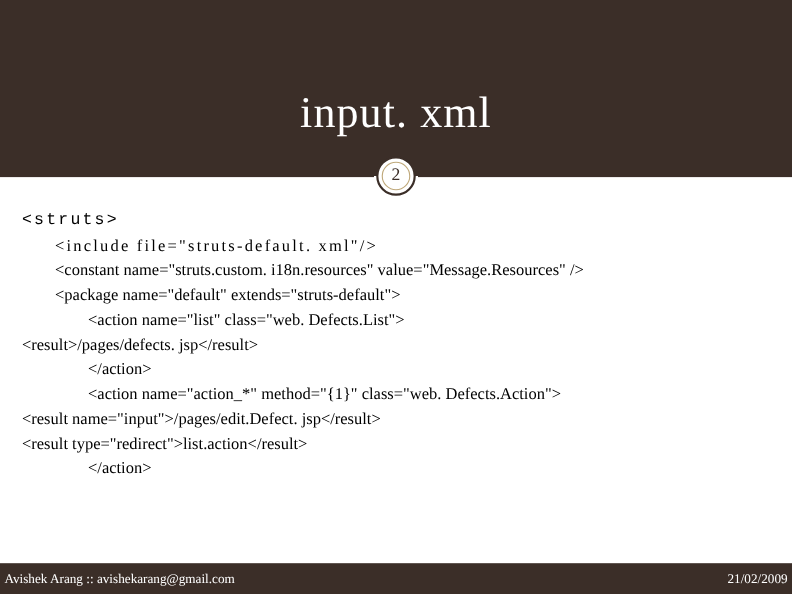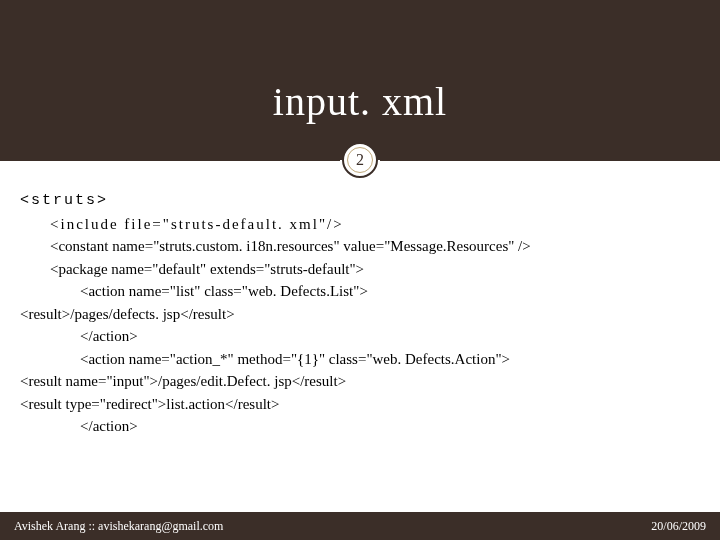--- a/index.html
+++ b/index.html
@@ -11,21 +11,21 @@
   .badge-line { flex: 1; height: 1px; background: #3b2e28; }
   .badge { width: 36px; height: 36px; border-radius: 50%; border: 2px solid #3b2e28; background: #fff; color: #3b2e28; display: flex; align-items: center; justify-content: center; font-size: 16px; font-family: Georgia, serif; position: relative; margin: 0 2px; }
   .badge::before { content: ''; position: absolute; inset: 3px; border: 1px solid #bfa87a; border-radius: 50%; }
   .content { padding: 30px 20px 0 20px; font-family: Georgia, serif; font-size: 15px; color: #000; line-height: 1.5; }
   .code { white-space: pre; font-family: Georgia, serif; }
   .lvl0 { margin-left: 0; font-family: Liberation Mono, monospace; }
   .lvl1 { margin-left: 30px; }
   .lvl2 { margin-left: 60px; }
   .lvl3 { }
   .spaced { letter-spacing: 2px; }
-  .footer { position: absolute; bottom: 0; left: 0; right: 0; height: 28px; background: #3b2e28; color: #fff; font-size: 12px; display: flex; align-items: center; justify-content: space-between; padding: 0 14px; font-family: Georgia, serif; }
+  .footer { position: absolute; bottom: 0; left: 0; right: 0; height: 28px; background: #3b2e28; color: #fff; font-size: 12px; display: flex; align-items: center; justify-content: space-between; padding: 0 4px; font-family: Georgia, serif; }
 </style>
 </head>
 <body>
 
 <div class="slide">
   <div class="header-band">
     <div class="title">input. xml</div>
   </div>
 
   <div class="badge-wrap">
@@ -45,15 +45,15 @@
     <div class="code lvl3">&lt;result&gt;/pages/defects. jsp&lt;/result&gt;</div>
     <div class="code lvl2">&lt;/action&gt;</div>
     <div class="code lvl2">&lt;action name="action_*" method="{1}" class="web. Defects.Action"&gt;</div>
     <div class="code lvl3">&lt;result name="input"&gt;/pages/edit.Defect. jsp&lt;/result&gt;</div>
     <div class="code lvl3">&lt;result type="redirect"&gt;list.action&lt;/result&gt;</div>
     <div class="code lvl2">&lt;/action&gt;</div>
   </div>
 
   <div class="footer">
     <span>Avishek Arang :: avishekarang@gmail.com</span>
-    <span>20/06/2009</span>
+    <span>21/02/2009</span>
   </div>
 </div>
 
 </body></html>

